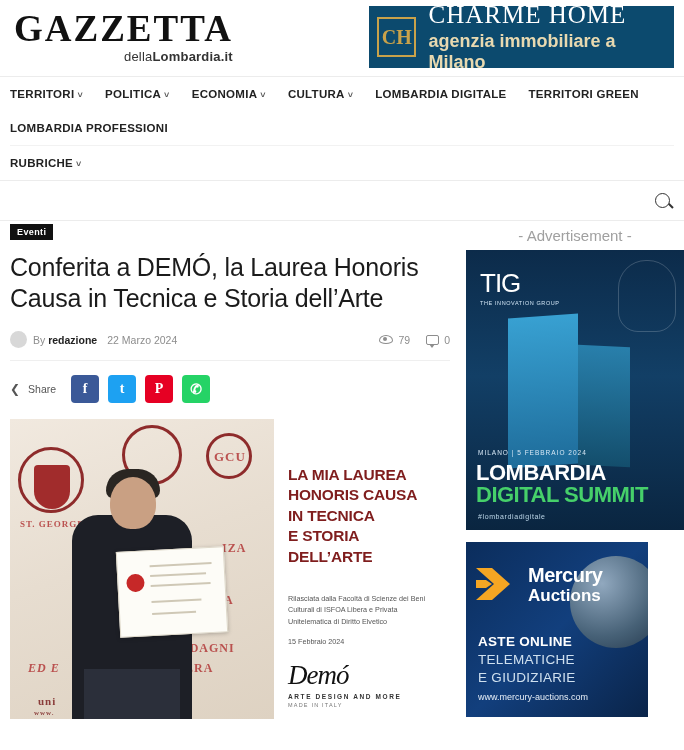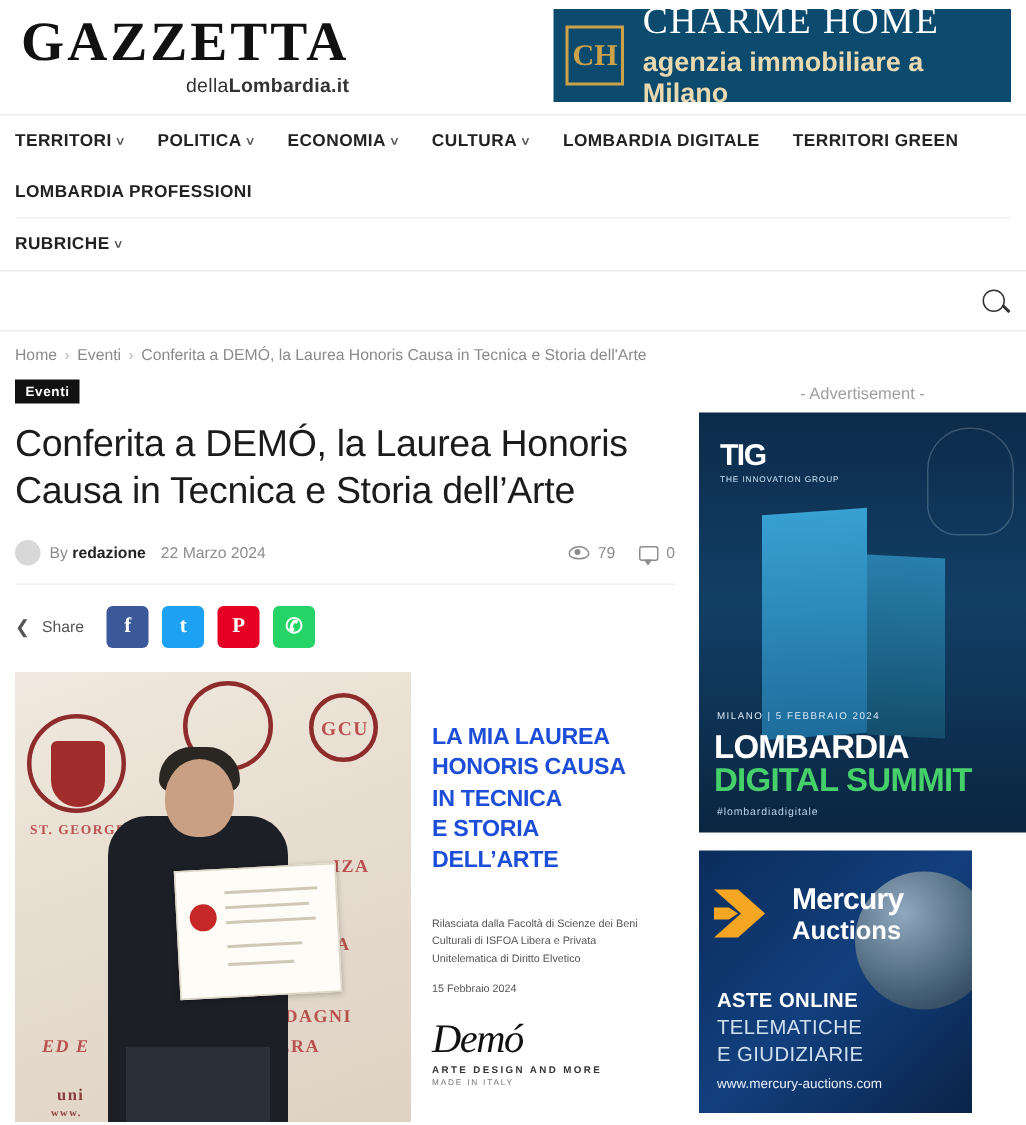--- a/index.html
+++ b/index.html
@@ -180,42 +180,42 @@
   }
   .diploma .line { position:absolute; left:32px; height:2px; background:#cfc8b6; }
   .legs { position:absolute; left: 74px; top: 250px; width: 96px; height: 50px; background:#2b2f3a; }
 
   .hero-right {
     position: absolute; left: 264px; top: 0; width: 176px; height: 300px;
     background: #ffffff; padding: 34px 12px 0 14px;
   }
   .hr-title {
     font-family: "Liberation Sans", sans-serif; font-weight: 700;
-    font-size: 15.5px; line-height: 1.32; color: #1d4ed8; letter-spacing: -.2px;
+    font-size: 15.5px; line-height: 1.32; color: #7f1d1d; letter-spacing: -.2px; margin-top: 12px;
   }
   .hr-sub {
     margin-top: 26px; font-size: 7.2px; line-height: 1.55; color: #555;
   }
   .hr-date { margin-top: 10px; font-size: 7.2px; color: #555; }
   .hr-sign {
     margin-top: 14px; font-family: "Liberation Serif", serif; font-style: italic;
     font-size: 27px; color: #111; letter-spacing: -1px;
   }
   .hr-brand { margin-top: 2px; font-size: 6.5px; letter-spacing: 1.6px; color: #333; font-weight: 700; }
   .hr-brand2 { margin-top: 2px; font-size: 5.5px; letter-spacing: 1.2px; color: #777; }
 
   
-  .ad-label { font-size: 11px; color: #a0a0a0; text-align: center; padding: 6px 0 6px 0; }
+  .ad-label { font-size: 15px; color: #a0a0a0; text-align: center; padding: 6px 0 6px 0; }
   .ad-tig {
     position: relative; width: 218px; height: 280px; overflow: hidden;
     background: linear-gradient(180deg, #0c2b4a 0%, #123f66 45%, #0a2540 100%);
     color: #fff;
   }
   .tig-logo { position:absolute; left: 14px; top: 18px; font-family:"Liberation Sans",sans-serif; }
-  .tig-word { font-size: 20px; font-weight: 700; letter-spacing: -1px; color:#fff; }
+  .tig-word { font-size: 26px; font-weight: 400; letter-spacing: -1px; color:#fff; }
   .tig-tag { font-size: 5.5px; letter-spacing: .6px; color: #cfe3f3; margin-top: 1px; }
   .tig-face {
     position:absolute; right: 8px; top: 10px; width: 58px; height: 72px;
     border: 1px solid rgba(255,255,255,.35); border-radius: 28px 28px 20px 20px;
     opacity: .55;
   }
   .tower {
     position:absolute; left: 42px; top: 66px; width: 70px; height: 150px;
     background: linear-gradient(180deg, #3aa6d8 0%, #1f6f9e 100%);
     transform: skewY(-4deg); opacity: .95;
@@ -303,23 +303,20 @@
       <div class="nav-item">
         <span>RUBRICHE</span><span class="caret">˅</span>
       </div>
     </div>
   </div>
 
   <div class="searchbar">
     <div class="search-icon"></div>
   </div>
 
-  <div class="breadcrumb">
-    <a href="#">Home</a><span class="sep">›</span><a href="#">Eventi</a><span class="sep">›</span><span class="cur">Conferita a DEMÓ, la Laurea Honoris Causa in Tecnica e Storia dell'Arte</span>
-  </div>
 
   <div class="content">
 
     <div class="main-col">
       <span class="cat-badge">Eventi</span>
       <h1 class="title">Conferita a DEMÓ, la Laurea Honoris Causa in Tecnica e Storia dell’Arte</h1>
 
       <div class="meta">
         <div class="avatar"></div>
         <span class="by">By</span>&nbsp;<a href="#" class="author" style="text-decoration:none">redazione</a>

